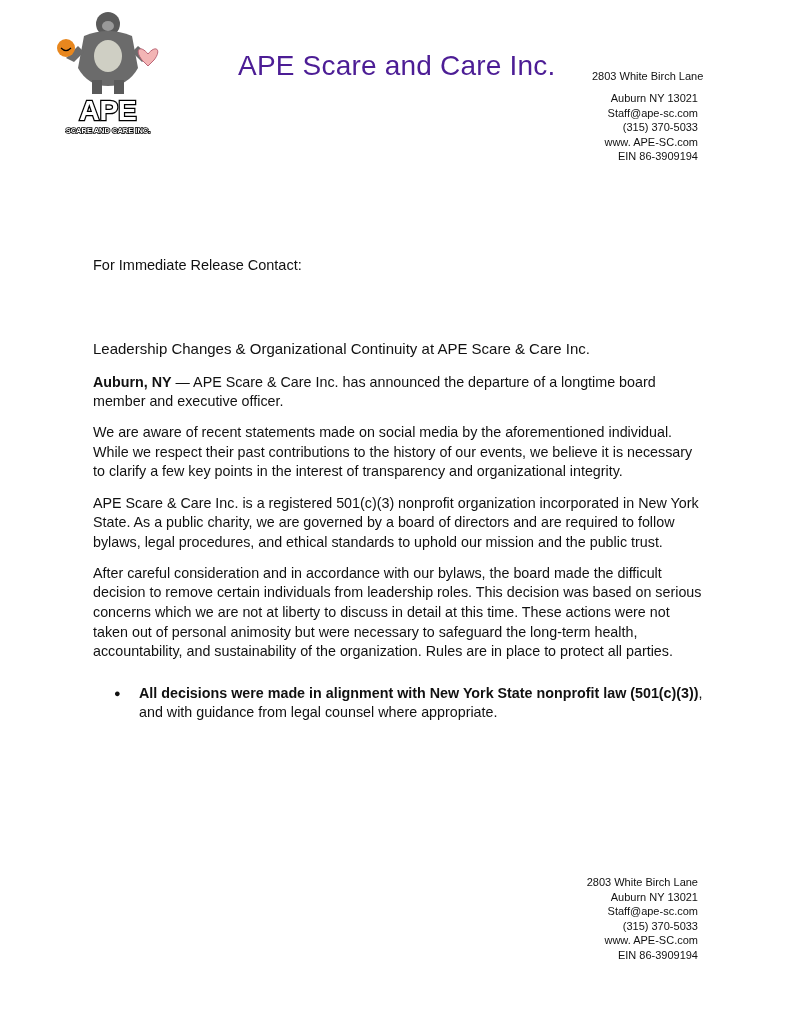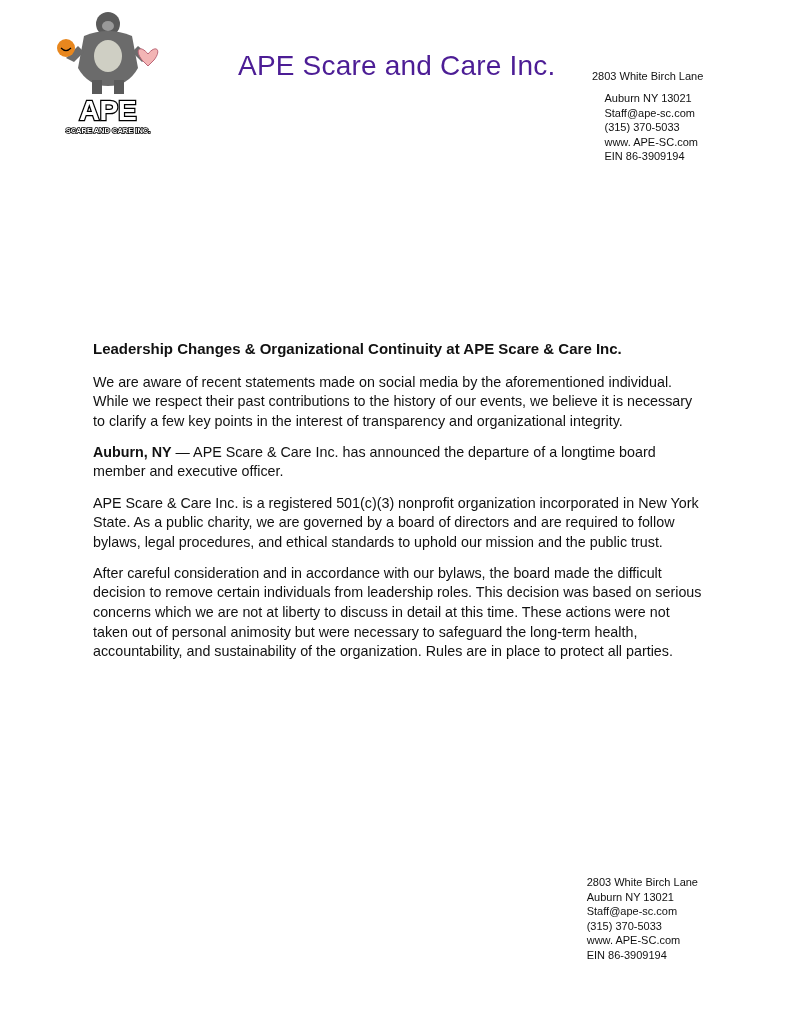--- a/index.html
+++ b/index.html
@@ -1,26 +1,26 @@
 <!DOCTYPE html>
 <html><head>
 <meta charset="utf-8">
 <style>
   html, body { margin: 0; padding: 0; background: #ffffff; }
   body { width: 791px; height: 1024px; position: relative; overflow: hidden;
          font-family: "Liberation Sans", "DejaVu Sans", sans-serif; color: #111; }
   .logo { position: absolute; left: 48px; top: 6px; width: 120px; height: 130px; }
   .company { position: absolute; left: 238px; top: 50px; font-size: 28px; color: #4c1d95; letter-spacing: 0.2px; }
   .addr-inline { position: absolute; left: 592px; top: 70px; font-size: 11px; color: #111; }
-  .addr-block { position: absolute; right: 93px; text-align: left; font-size: 11px; line-height: 14.5px; color: #111; }
+  .addr-block { position: absolute; right: 93px; text-align: right; font-size: 11px; line-height: 14.5px; color: #111; }
   .addr-top { top: 91px; }
   .addr-bottom { top: 875px; }
   .release { position: absolute; left: 93px; top: 254px; font-size: 14.5px; line-height: 23px; }
   .content { position: absolute; left: 93px; top: 339px; width: 612px; font-size: 14.3px; line-height: 19.6px; }
-  .headline { font-weight: bold; font-size: 15px; margin: 0 0 14px 0; }
+  .headline { font-weight: normal; font-size: 15px; margin: 0 0 14px 0; }
   .content p { margin: 0 0 11.5px 0; }
   .bullets { list-style: none; margin: 22px 0 0 0; padding: 0; }
   .bullets li { position: relative; padding-left: 46px; margin-bottom: 24px; }
   .bullets li::before { content: "●"; position: absolute; left: 21px; top: 0; font-size: 11px; }
   b { font-weight: bold; }
 </style>
 </head>
 <body>
 
 <div class="logo">
@@ -49,29 +49,31 @@
 <div class="addr-inline">2803 White Birch Lane</div>
 <div class="addr-block addr-top">
   <div>Auburn NY 13021</div>
   <div>Staff@ape-sc.com</div>
   <div>(315) 370-5033</div>
   <div>www. APE-SC.com</div>
   <div>EIN 86-3909194</div>
 </div>
 
 <div class="release">
+  <div>For Immediate Release Contact:</div>
 </div>
 
 <div class="content">
   <div class="headline">Leadership Changes &amp; Organizational Continuity at APE Scare &amp; Care Inc.</div>
+  <p><b>Auburn, NY</b><span> — APE Scare &amp; Care Inc. has announced the departure of a longtime board member and executive officer.</span></p>
   <p>We are aware of recent statements made on social media by the aforementioned individual. While we respect their past contributions to the history of our events, we believe it is necessary to clarify a few key points in the interest of transparency and organizational integrity.</p>
-  <p><b>Auburn, NY</b><span> — APE Scare &amp; Care Inc. has announced the departure of a longtime board member and executive officer.</span></p>
   <p>APE Scare &amp; Care Inc. is a registered 501(c)(3) nonprofit organization incorporated in New York State. As a public charity, we are governed by a board of directors and are required to follow bylaws, legal procedures, and ethical standards to uphold our mission and the public trust.</p>
   <p>After careful consideration and in accordance with our bylaws, the board made the difficult decision to remove certain individuals from leadership roles. This decision was based on serious concerns which we are not at liberty to discuss in detail at this time. These actions were not taken out of personal animosity but were necessary to safeguard the long-term health, accountability, and sustainability of the organization. Rules are in place to protect all parties.</p>
   <ul class="bullets">
+    <li><b>All decisions were made in alignment with New York State nonprofit law (501(c)(3))</b><span>, and with guidance from legal counsel where appropriate.</span></li>
   </ul>
 </div>
 
 <div class="addr-block addr-bottom">
   <div>2803 White Birch Lane</div>
   <div>Auburn NY 13021</div>
   <div>Staff@ape-sc.com</div>
   <div>(315) 370-5033</div>
   <div>www. APE-SC.com</div>
   <div>EIN 86-3909194</div>

